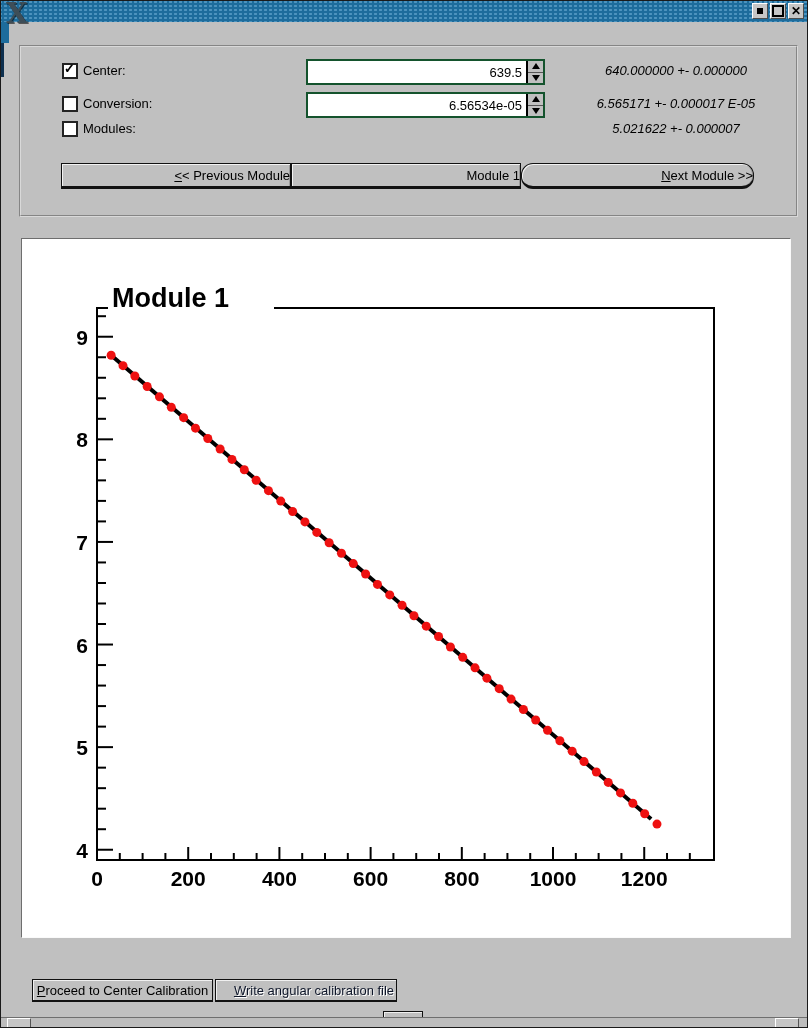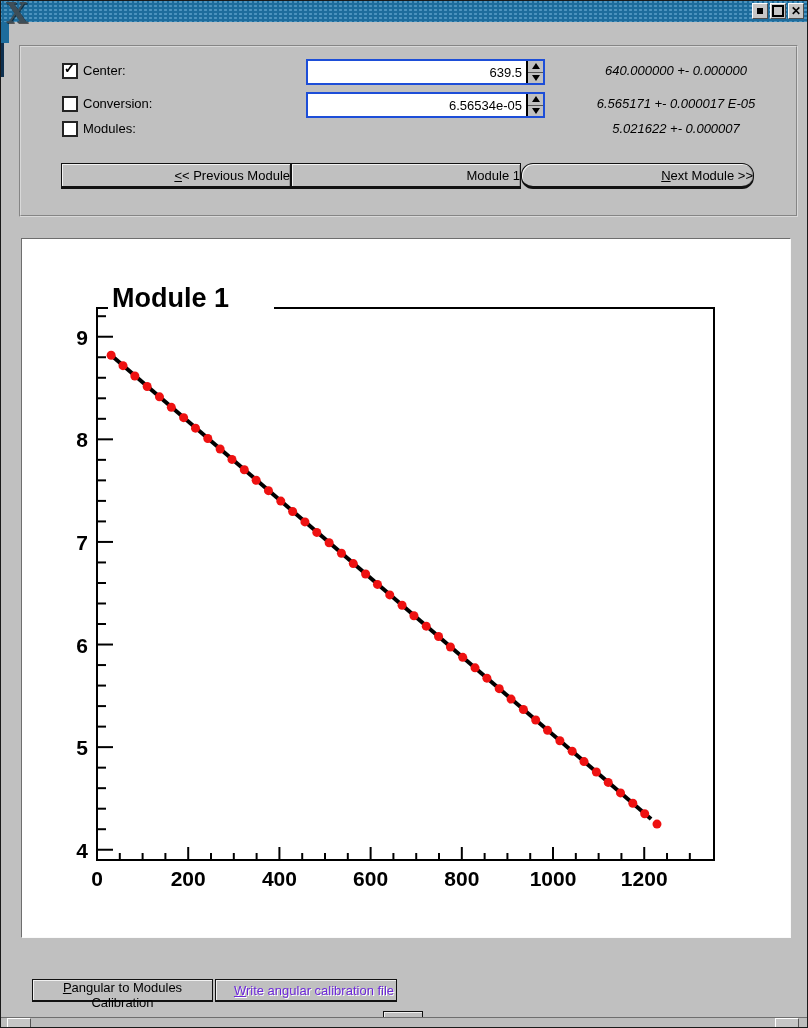--- a/index.html
+++ b/index.html
@@ -25,21 +25,21 @@
   .glyph-close{font-size:12px;font-weight:bold;line-height:10px;}
   
   .top-panel{position:absolute;left:18px;top:44px;width:775px;height:168px;
     border:2px groove #d9d9d9;}
   .param-row{position:absolute;left:0;width:100%;height:22px;}
   .checkbox{position:absolute;left:41px;top:4px;width:12px;height:12px;
     background:#fff;border:2px solid #222;}
   .checkbox .chk{position:absolute;left:0px;top:-4px;font-size:13px;font-weight:bold;}
   .param-label{position:absolute;left:62px;top:4px;}
   .spin{position:absolute;left:285px;top:0;width:235px;height:22px;
-    border:2px solid #1d4ed8;background:#fff;display:flex;}
+    border:2px solid #14532d;background:#fff;display:flex;}
   .spin input{flex:1;border:none;outline:none;height:100%;text-align:right;
     padding:0 4px 0 0;font:13px "Liberation Sans",sans-serif;background:#fff;min-width:0;}
   .arrows{width:15px;display:flex;flex-direction:column;border-left:2px solid #000;}
   .spin-btn{flex:1;display:flex;align-items:center;justify-content:center;
     background:#c0c0c0;border:none;padding:0;}
   .spin-btn + .spin-btn{border-top:1px solid #555;}
   .arr-up{width:0;height:0;border-left:4px solid transparent;
     border-right:4px solid transparent;border-bottom:6px solid #000;}
   .arr-down{width:0;height:0;border-left:4px solid transparent;
     border-right:4px solid transparent;border-top:6px solid #000;}
@@ -52,21 +52,21 @@
   .u{text-decoration:underline;}
   
   .plot-panel{position:absolute;left:20px;top:237px;width:768px;height:698px;
     background:#fff;border:1px solid;border-color:#6e6e6e #fafafa #fafafa #6e6e6e;}
   .plot-panel svg{position:absolute;left:0;top:0;}
   
   .act-btn{position:absolute;top:978px;height:23px;background:#c0c0c0;
     border:1px solid #111;border-bottom:2px solid #111;
     box-shadow:inset 1px 1px 0 #f0f0f0;
     font:13px "Liberation Sans",sans-serif;padding:0;cursor:default;}
-  .act-btn.disabled{color:#6d28d9;text-shadow:1px 1px 0 #ffffff;padding-left:16px;}
+  .act-btn.disabled{color:#0f172a;text-shadow:1px 1px 0 #ffffff;padding-left:16px;}
   
   .status-strip{position:absolute;left:0;bottom:0;width:100%;height:9px;
     background:#bdbdbd;border-top:1px solid #6e6e6e;}
   .grip{position:absolute;top:0;width:22px;height:8px;background:#c6c6c6;
     border:1px solid;border-color:#ffffff #555 #555 #ffffff;}
   .grip.left{left:6px;} .grip.right{right:8px;}
 </style>
 </head>
 <body>
 
@@ -264,21 +264,21 @@
         <circle cx="598.5151515151515" cy="553.8981412639405" r="4.5" fill="#ee1111"></circle>
         <circle cx="610.8277900960827" cy="564.2609665427509" r="4.5" fill="#ee1111"></circle>
         <circle cx="622.6844050258685" cy="574.7263940520446" r="4.5" fill="#ee1111"></circle>
         <circle cx="634.9970436067997" cy="585.089219330855" r="4.5" fill="#ee1111"></circle>
         <rect x="86" y="62" width="166" height="13" fill="#fff"></rect>
         <text x="90" y="68" font-size="27" font-weight="bold" fill="#000">Module 1</text>
       </svg>
   </div>
 
   <button class="act-btn" style="left:31px;width:181px;">
-    <span class="u">P</span><span>angular to Modules Calibration</span>
+    <span class="u">P</span><span>roceed to Center Calibration</span>
   </button>
   <button class="act-btn disabled" style="left:214px;width:182px;">
     <span class="u">W</span><span>rite angular calibration file</span>
   </button>
   <button class="act-btn" style="left:382px;width:40px;margin-top:32px;">
     <span class="u">E</span><span>xit</span>
   </button>
 
   <div class="status-strip">
     <span class="grip left"></span>

